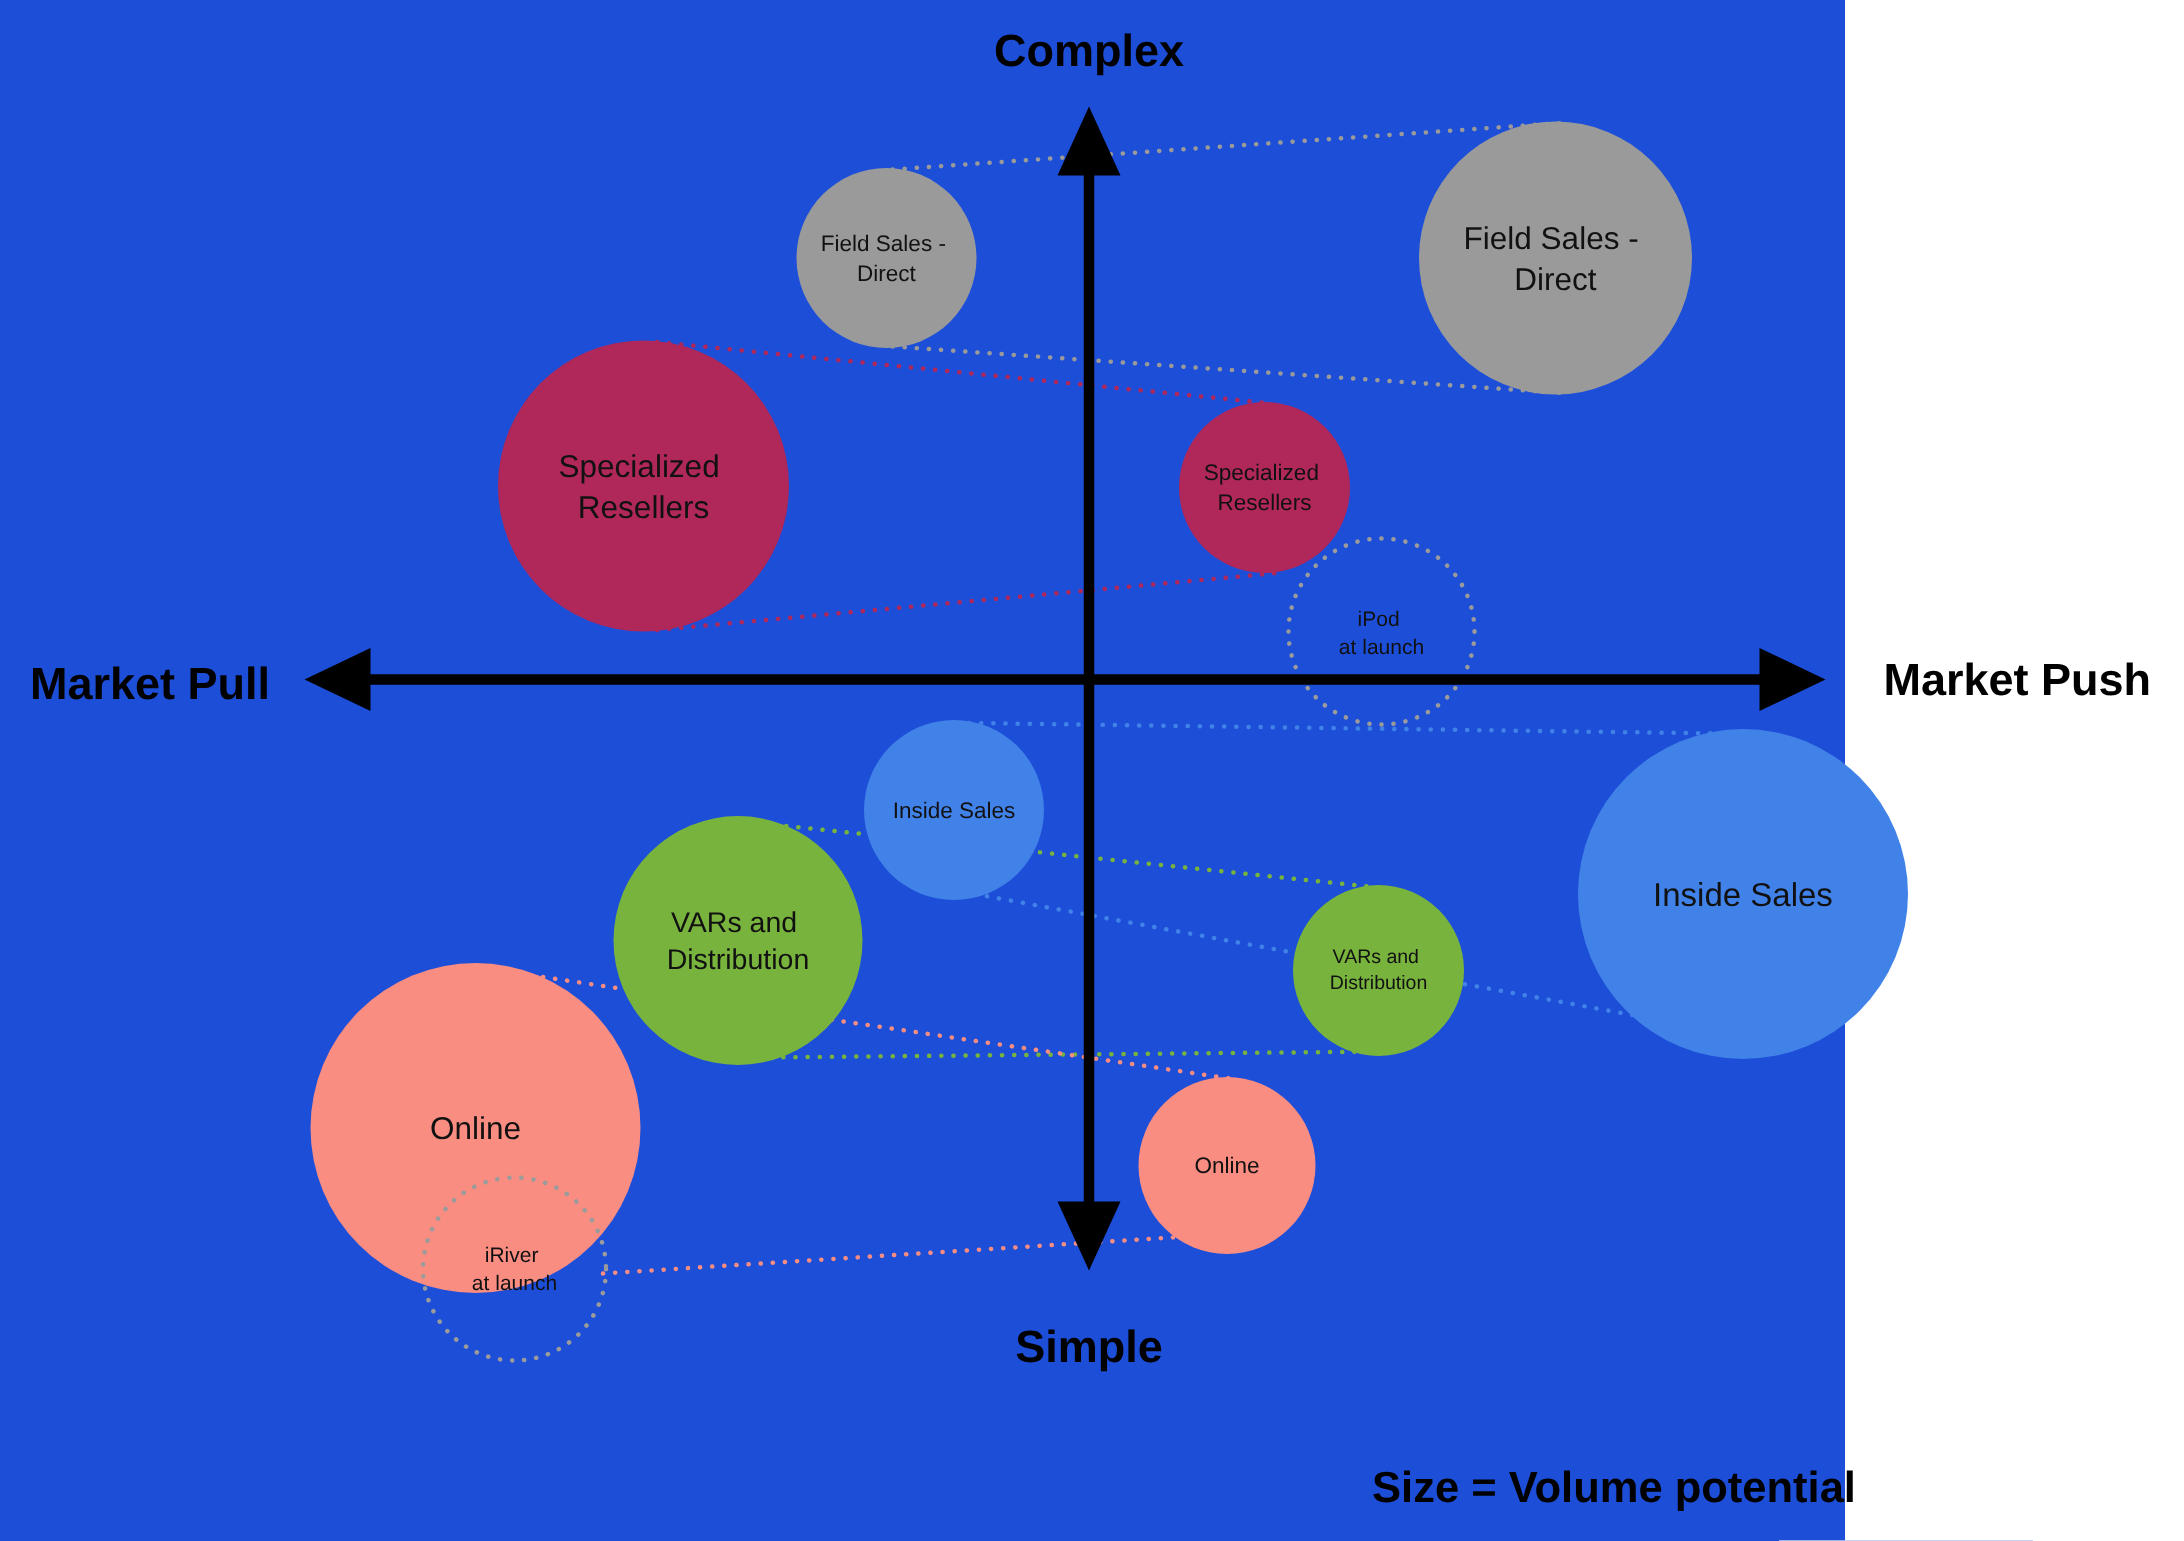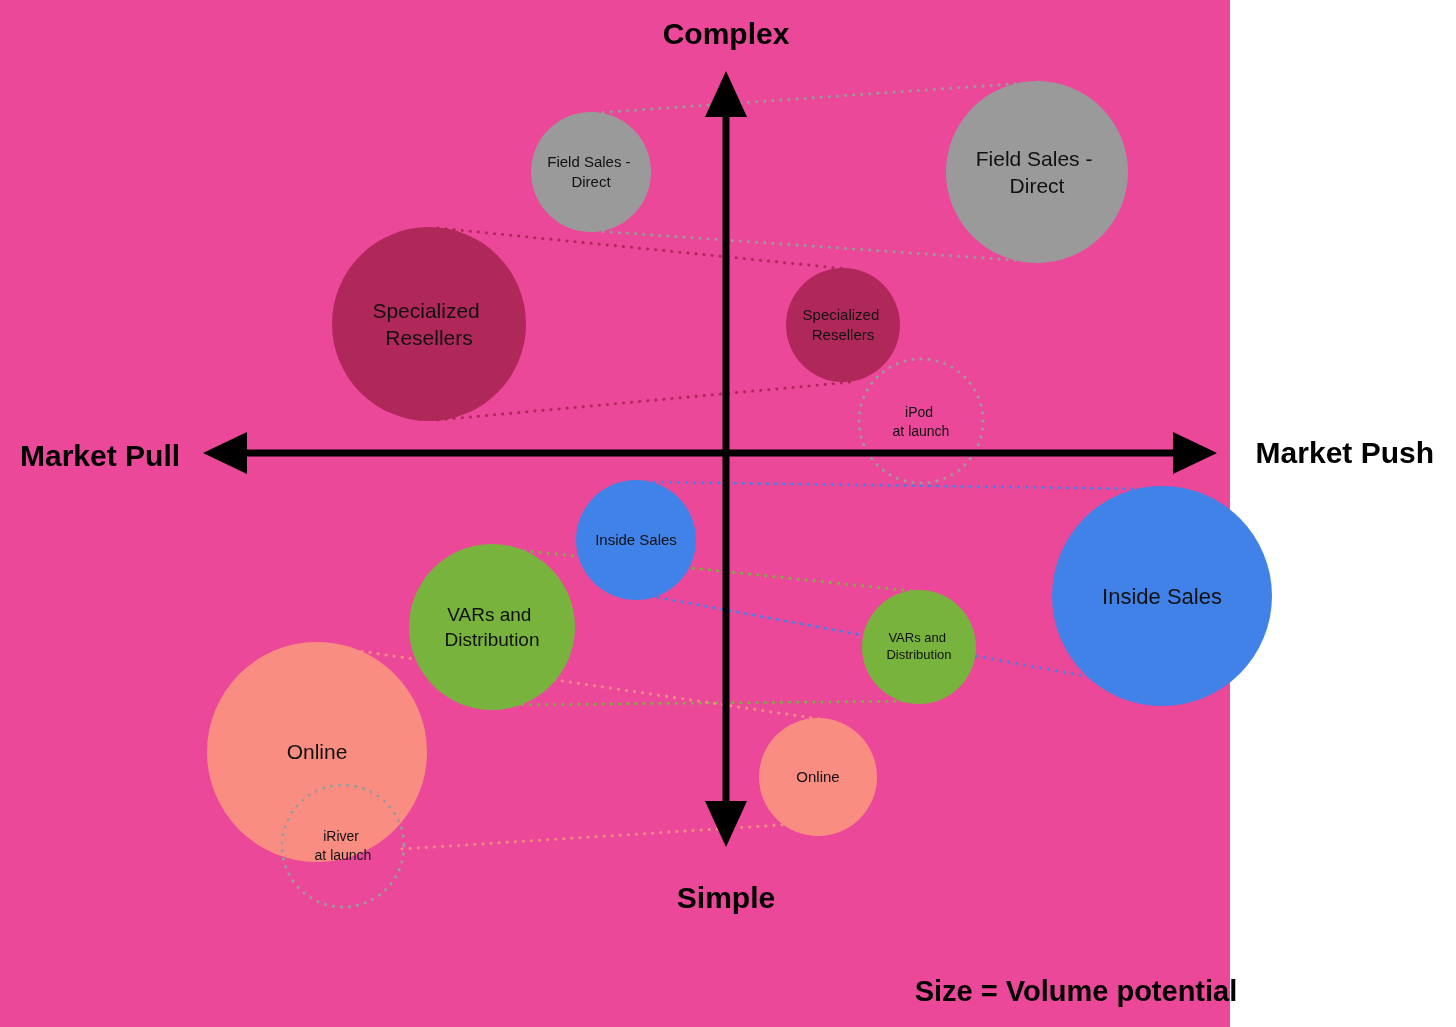--- a/index.html
+++ b/index.html
@@ -7,21 +7,21 @@
     padding: 0;
     background: #ffffff;
     width: 1456px;
     height: 1027px;
     overflow: hidden;
   }
   .canvas {
     position: relative;
     width: 1230px;
     height: 1027px;
-    background: #ec4899;
+    background: #1d4ed8;
   }
   svg {
     display: block;
     font-family: "Liberation Sans", sans-serif;
   }
   .axis {
     stroke: #000000;
     stroke-width: 7;
   }
   .arrowhead {

